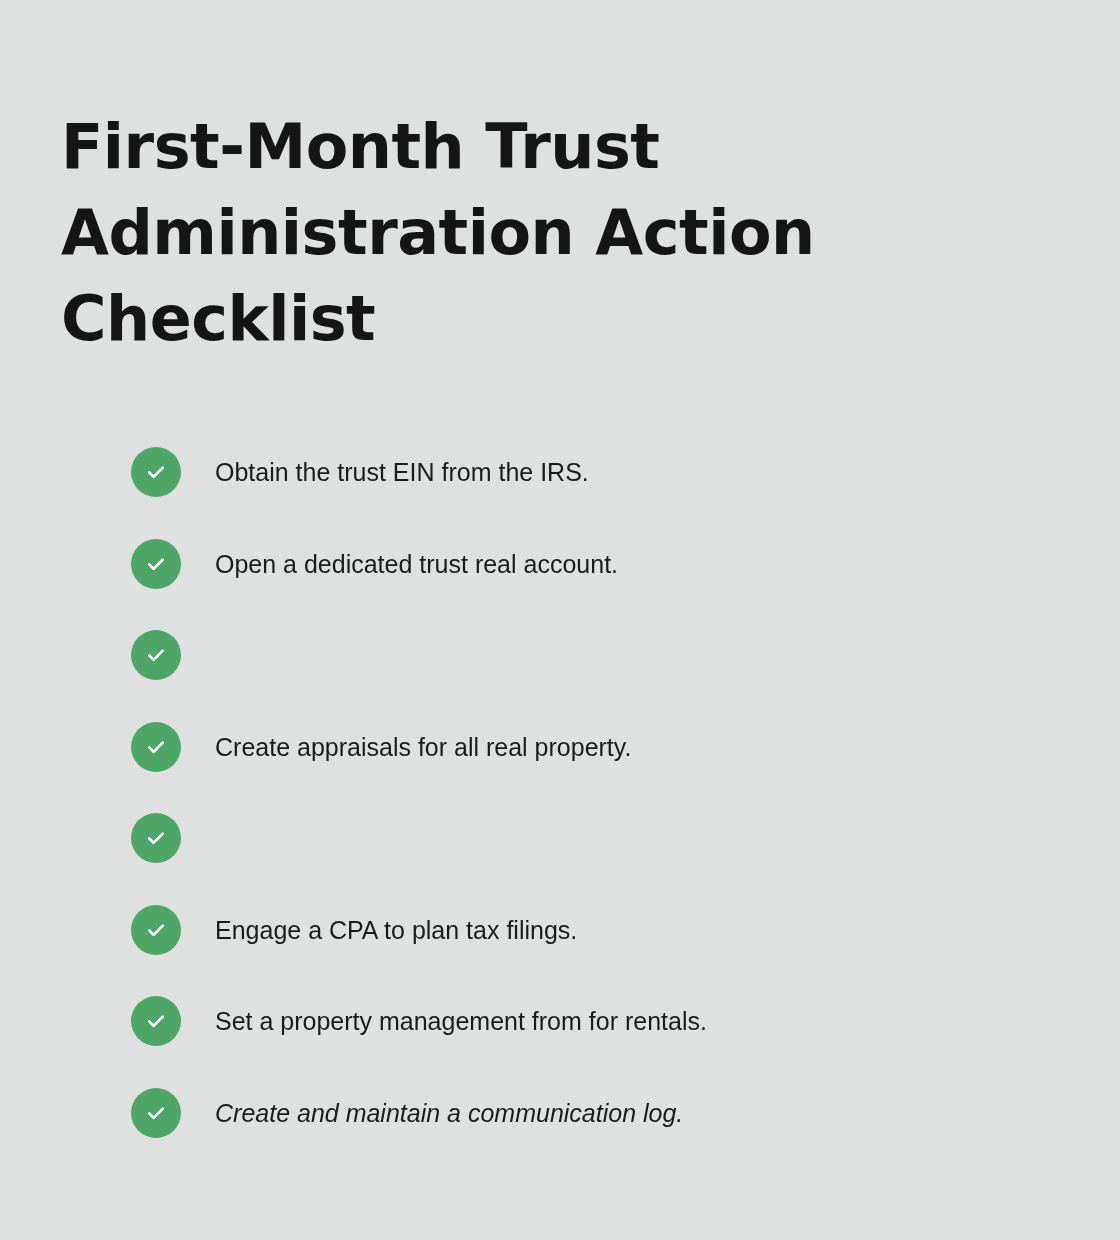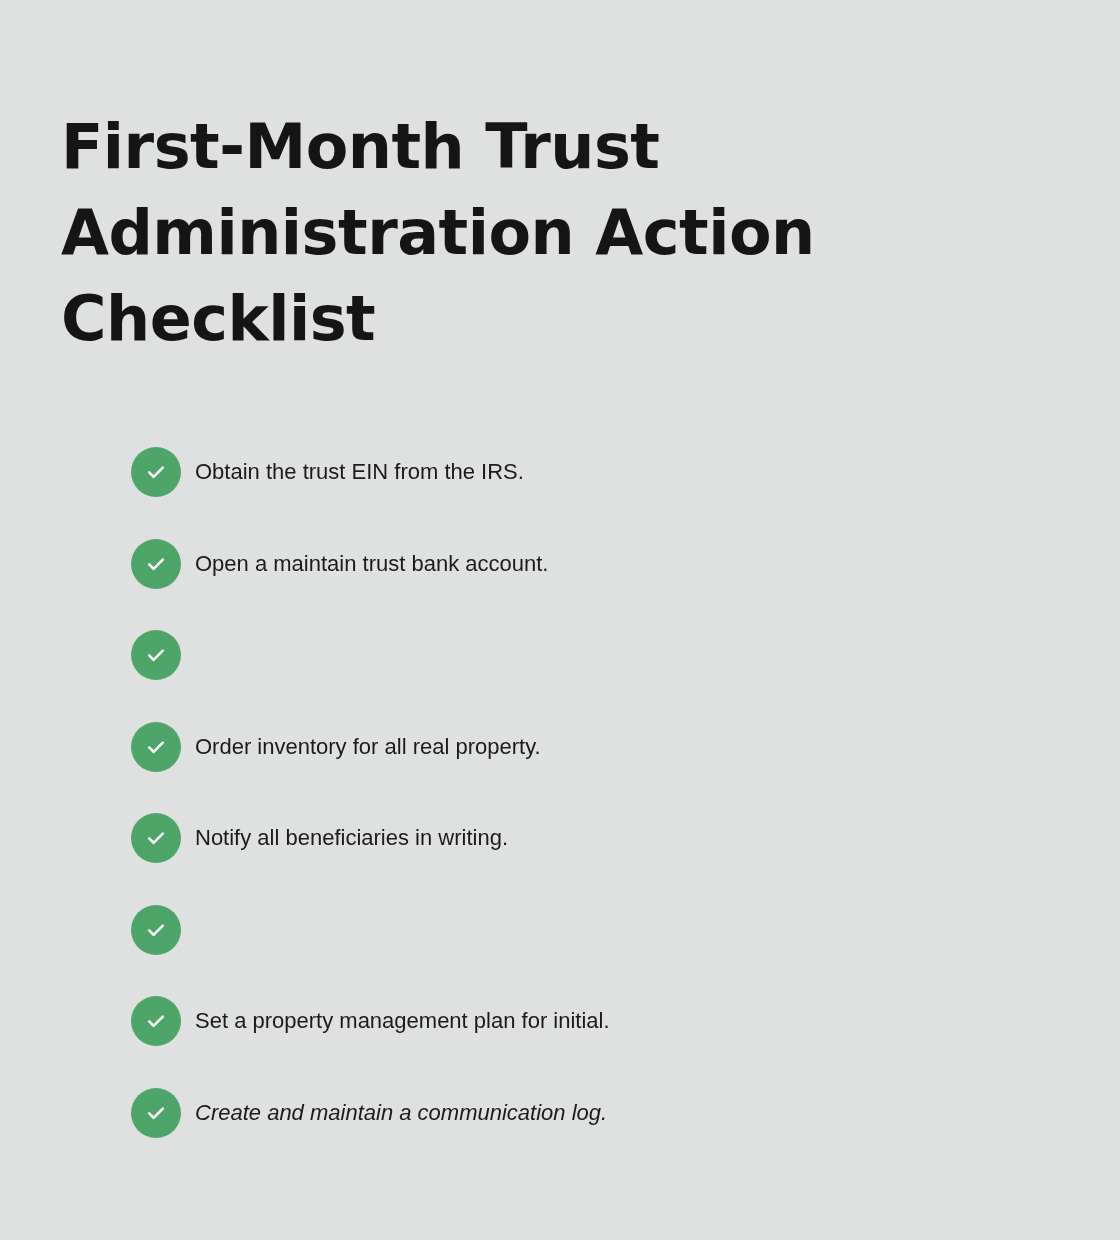--- a/index.html
+++ b/index.html
@@ -62,23 +62,23 @@
     display: flex;
     align-items: center;
     justify-content: center;
   }
   .check-badge svg {
     display: block;
     width: 26px;
     height: 26px;
   }
   .item-text {
-    margin-left: 14px;
+    margin-left: 34px;
     font-family: "Liberation Sans", sans-serif;
-    font-size: 22px;
+    font-size: 25px;
     line-height: 50px;
     font-weight: 400;
     color: #1b1b1b;
     white-space: nowrap;
   }
 </style>
 </head>
 <body>
 
 <div class="page">
@@ -93,59 +93,59 @@
       </svg>
     </span>
     <span class="item-text">Obtain the trust EIN from the IRS.</span>
   </li>
       <li class="checklist-item">
     <span class="check-badge">
       <svg viewBox="0 0 26 26" aria-hidden="true">
         <path d="M6.2 13.4 L10.6 17.8 L19.8 8.6" fill="none" stroke="#ffffff" stroke-width="2.6" stroke-linecap="round" stroke-linejoin="round"></path>
       </svg>
     </span>
-    <span class="item-text">Open a maintain trust bank account.</span>
+    <span class="item-text">Open a dedicated trust real account.</span>
   </li>
       <li class="checklist-item">
     <span class="check-badge">
       <svg viewBox="0 0 26 26" aria-hidden="true">
         <path d="M6.2 13.4 L10.6 17.8 L19.8 8.6" fill="none" stroke="#ffffff" stroke-width="2.6" stroke-linecap="round" stroke-linejoin="round"></path>
       </svg>
     </span>
   </li>
       <li class="checklist-item">
     <span class="check-badge">
       <svg viewBox="0 0 26 26" aria-hidden="true">
         <path d="M6.2 13.4 L10.6 17.8 L19.8 8.6" fill="none" stroke="#ffffff" stroke-width="2.6" stroke-linecap="round" stroke-linejoin="round"></path>
       </svg>
     </span>
-    <span class="item-text">Order inventory for all real property.</span>
-  </li>
-      <li class="checklist-item">
-    <span class="check-badge">
-      <svg viewBox="0 0 26 26" aria-hidden="true">
-        <path d="M6.2 13.4 L10.6 17.8 L19.8 8.6" fill="none" stroke="#ffffff" stroke-width="2.6" stroke-linecap="round" stroke-linejoin="round"></path>
-      </svg>
-    </span>
-    <span class="item-text">Notify all beneficiaries in writing.</span>
+    <span class="item-text">Create appraisals for all real property.</span>
   </li>
       <li class="checklist-item">
     <span class="check-badge">
       <svg viewBox="0 0 26 26" aria-hidden="true">
         <path d="M6.2 13.4 L10.6 17.8 L19.8 8.6" fill="none" stroke="#ffffff" stroke-width="2.6" stroke-linecap="round" stroke-linejoin="round"></path>
       </svg>
     </span>
   </li>
       <li class="checklist-item">
     <span class="check-badge">
       <svg viewBox="0 0 26 26" aria-hidden="true">
         <path d="M6.2 13.4 L10.6 17.8 L19.8 8.6" fill="none" stroke="#ffffff" stroke-width="2.6" stroke-linecap="round" stroke-linejoin="round"></path>
       </svg>
     </span>
-    <span class="item-text">Set a property management plan for initial.</span>
+    <span class="item-text">Engage a CPA to plan tax filings.</span>
+  </li>
+      <li class="checklist-item">
+    <span class="check-badge">
+      <svg viewBox="0 0 26 26" aria-hidden="true">
+        <path d="M6.2 13.4 L10.6 17.8 L19.8 8.6" fill="none" stroke="#ffffff" stroke-width="2.6" stroke-linecap="round" stroke-linejoin="round"></path>
+      </svg>
+    </span>
+    <span class="item-text">Set a property management from for rentals.</span>
   </li>
       <li class="checklist-item">
     <span class="check-badge">
       <svg viewBox="0 0 26 26" aria-hidden="true">
         <path d="M6.2 13.4 L10.6 17.8 L19.8 8.6" fill="none" stroke="#ffffff" stroke-width="2.6" stroke-linecap="round" stroke-linejoin="round"></path>
       </svg>
     </span>
     <span class="item-text">Create and maintain a communication log.</span>
   </li>
     </ul>

